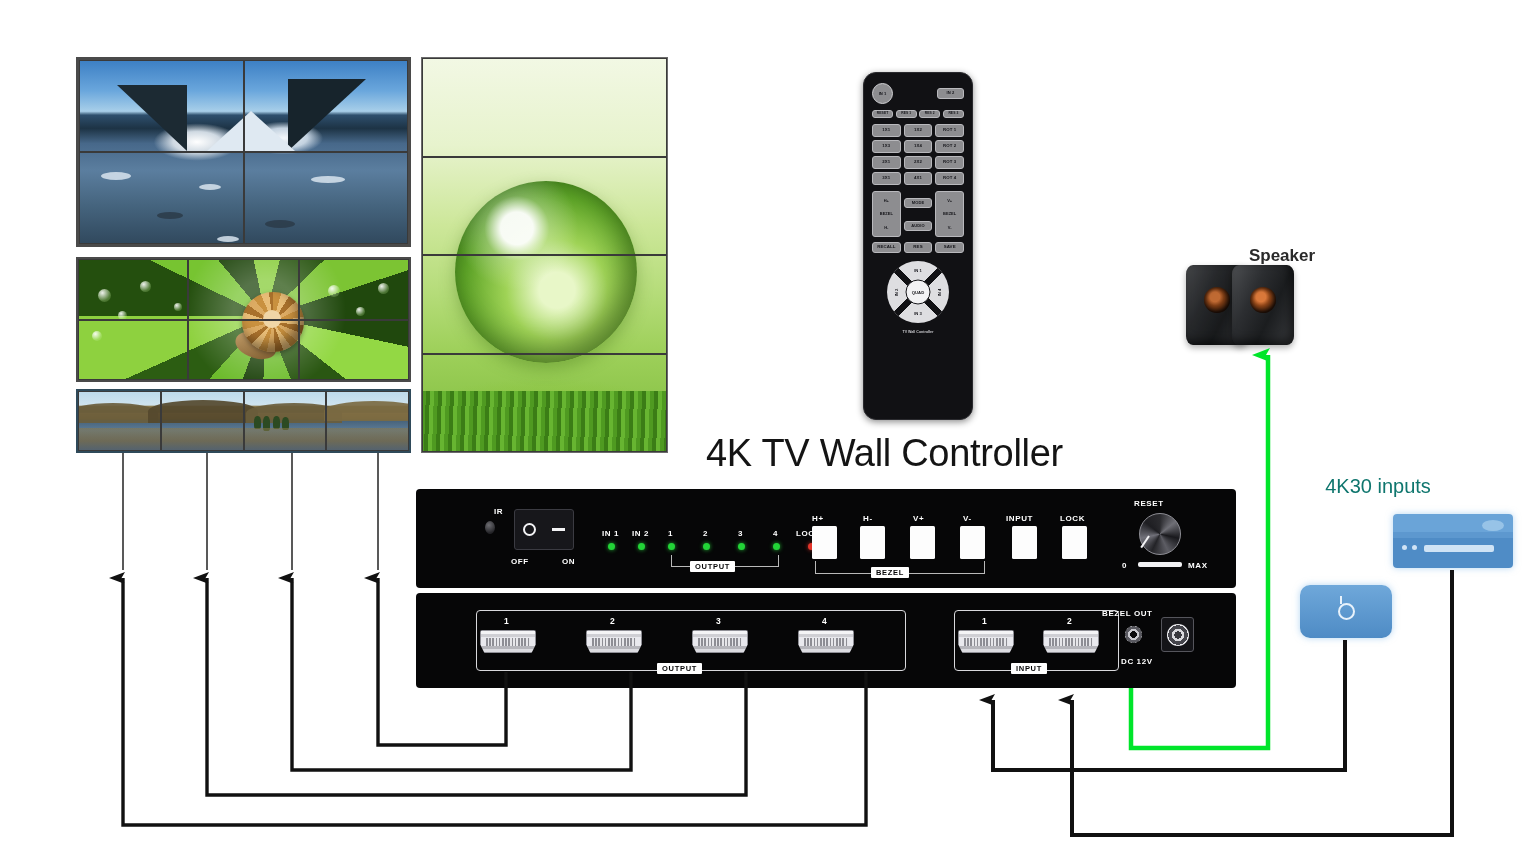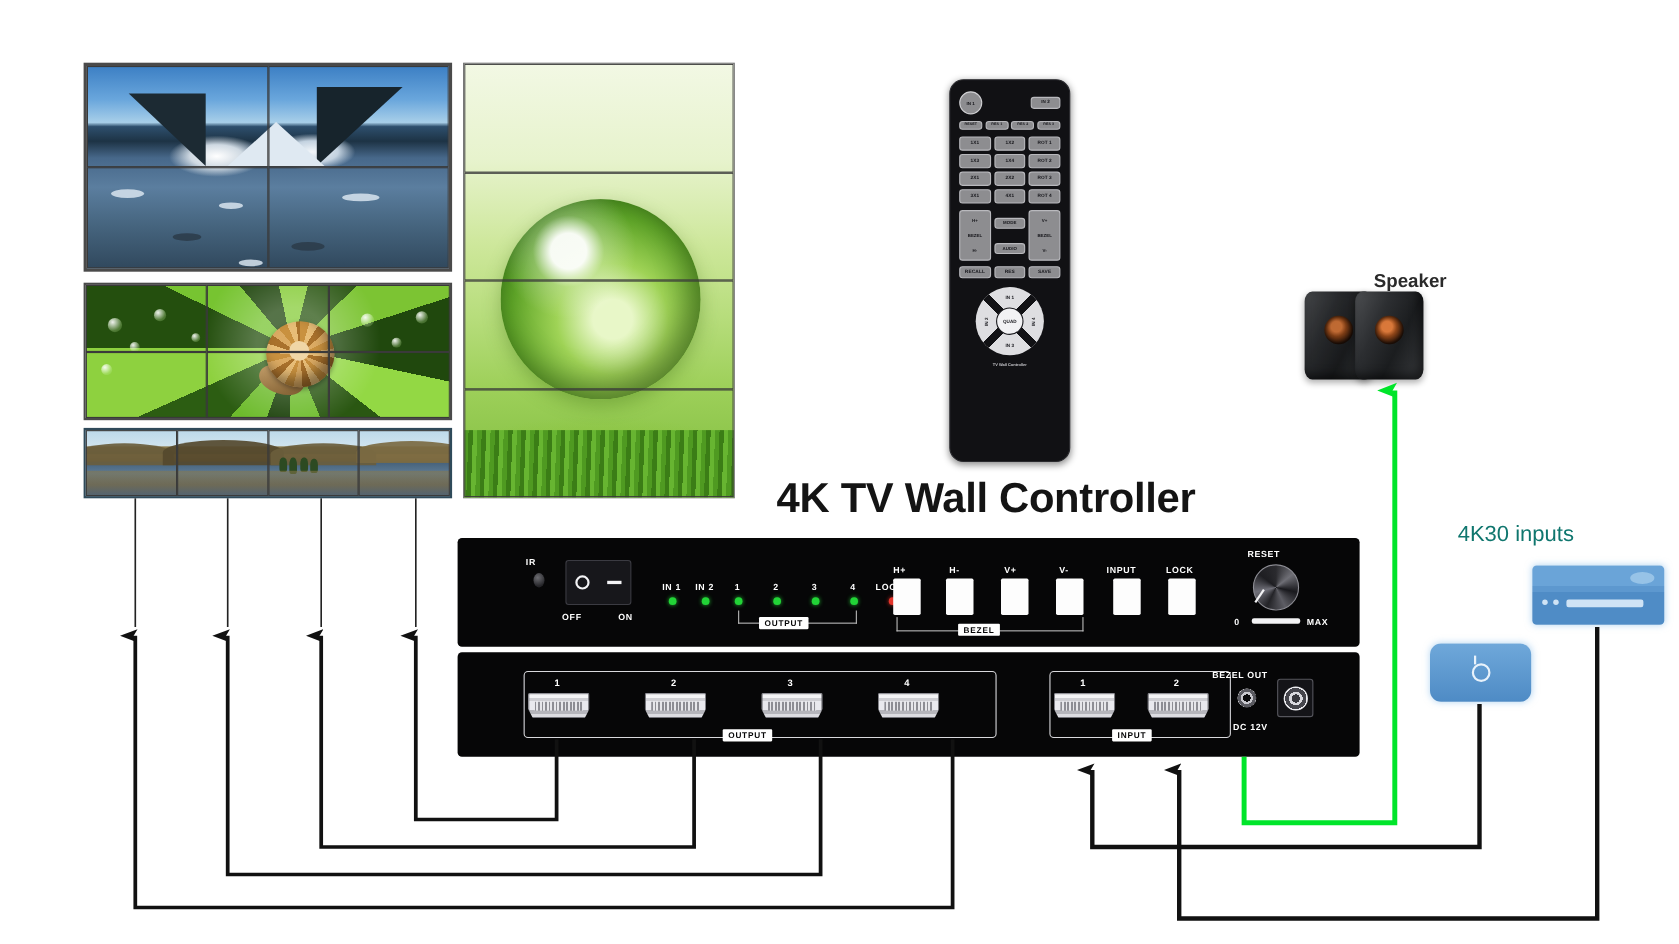--- a/index.html
+++ b/index.html
@@ -194,21 +194,21 @@
     content:""; position:absolute; inset:0; border-radius:50%;
     background:
       linear-gradient(45deg, transparent 46%, #111114 46% 54%, transparent 54%),
       linear-gradient(-45deg, transparent 46%, #111114 46% 54%, transparent 54%);
   }
   .r-foot { text-align:center; color:#c8c8cc; font-size:3.6px; font-weight:bold; margin-top:7px; }
 
   
   #title {
     position:absolute; left:706px; top:432px; width:390px;
-    font-size:38px; color:#141414; letter-spacing:-.3px; white-space:nowrap;font-weight:bold;
+    font-size:38px; color:#141414; letter-spacing:-.3px; white-space:nowrap;
   }
 
   
   #device { position:absolute; left:416px; top:489px; width:820px; height:199px; }
   .panel { position:absolute; left:0; width:820px; background:#060607; border-radius:4px; }
   #panel-front { top:0;  height:99px; }
   #panel-rear  { top:104px; height:95px; }
   .wlabel {
     position:absolute; color:#fff; font-size:8px; font-weight:bold; letter-spacing:.6px;
     text-align:center; white-space:nowrap;
@@ -472,21 +472,21 @@
     </div>
 
     <div class="r-foot">TV Wall Controller</div>
   </div>
 
   <div id="title">4K TV Wall Controller</div>
 
   <div id="device">
 
     <div class="panel" id="panel-front">
-      <div class="wlabel" style="left:62px; top:18px;">IR</div>
+      <div class="wlabel" style="left:78px; top:18px;">IR</div>
       <div id="ir-dot"></div>
 
       <div id="rocker">
         <div class="o"></div>
         <div class="i"></div>
       </div>
       <div class="wlabel" style="left:95px; top:68px;">OFF</div>
       <div class="wlabel" style="left:146px; top:68px;">ON</div>
 
       <div class="wlabel" style="left:186px; top:40px;">IN 1</div>

